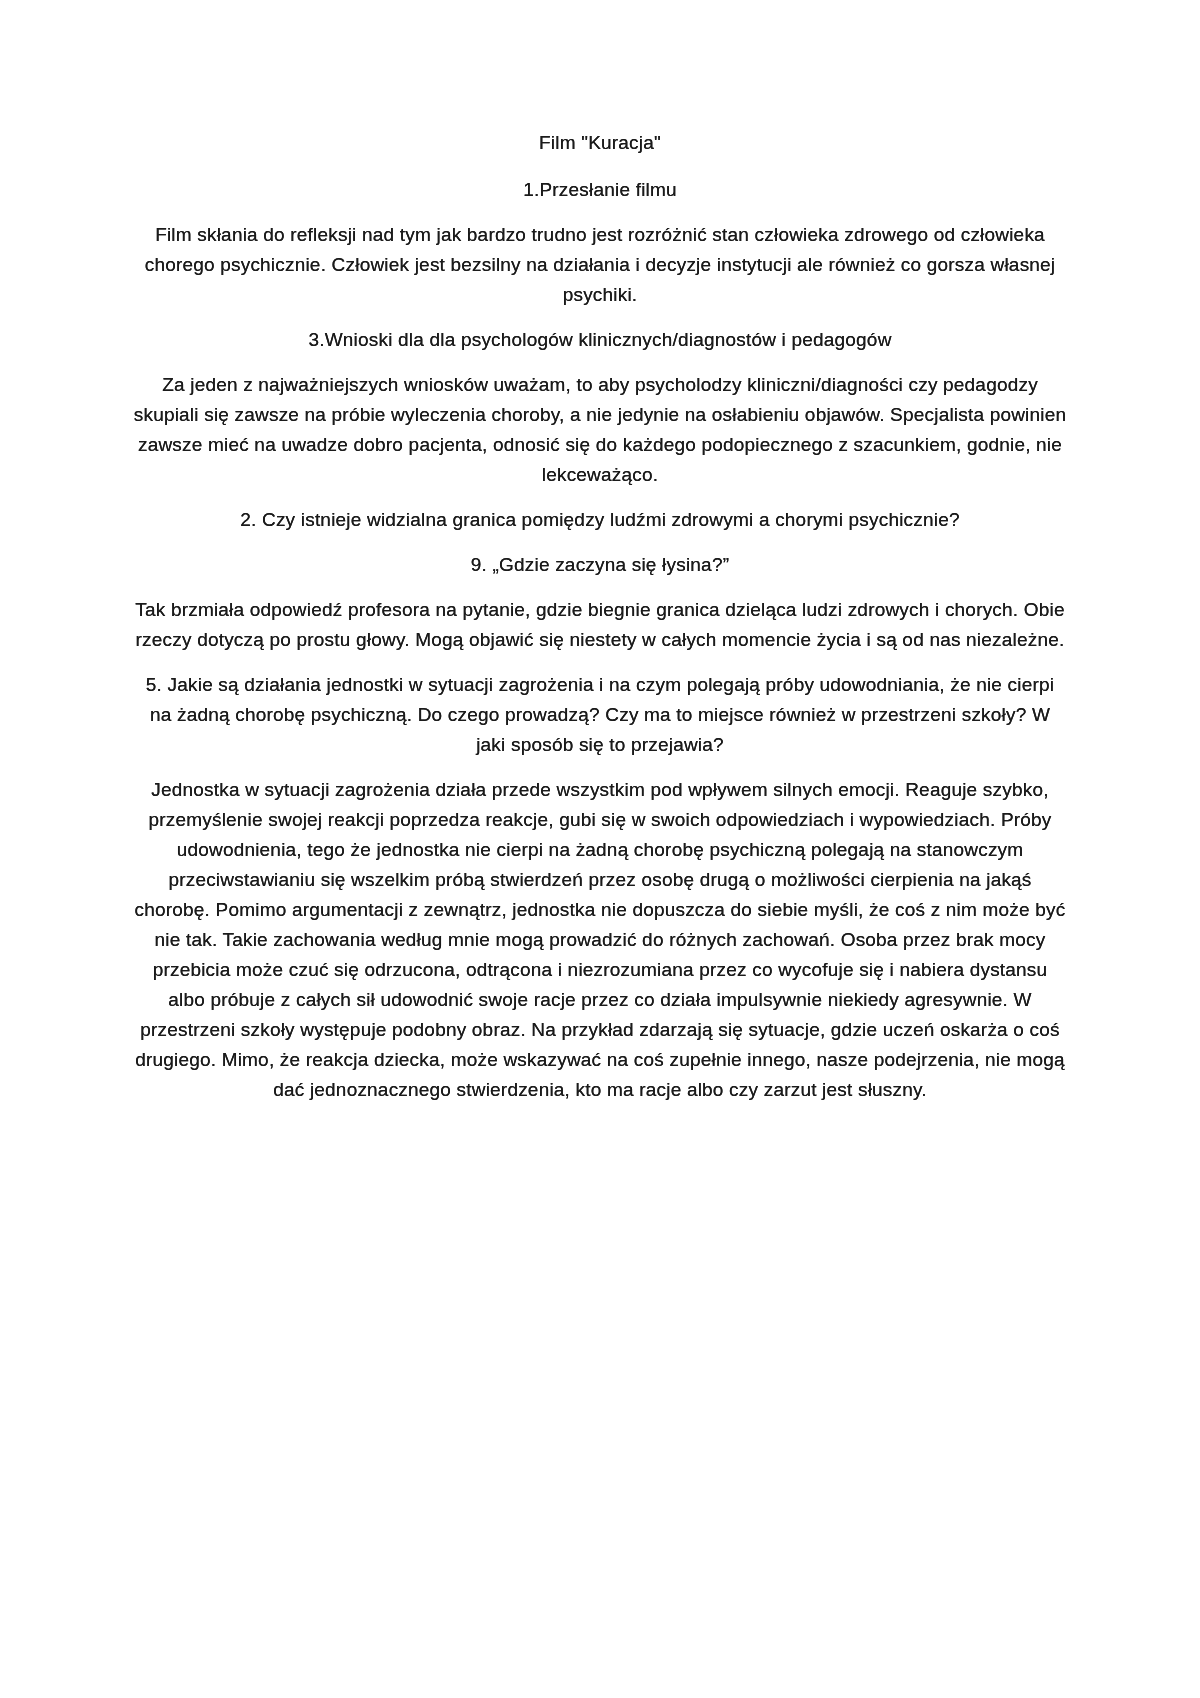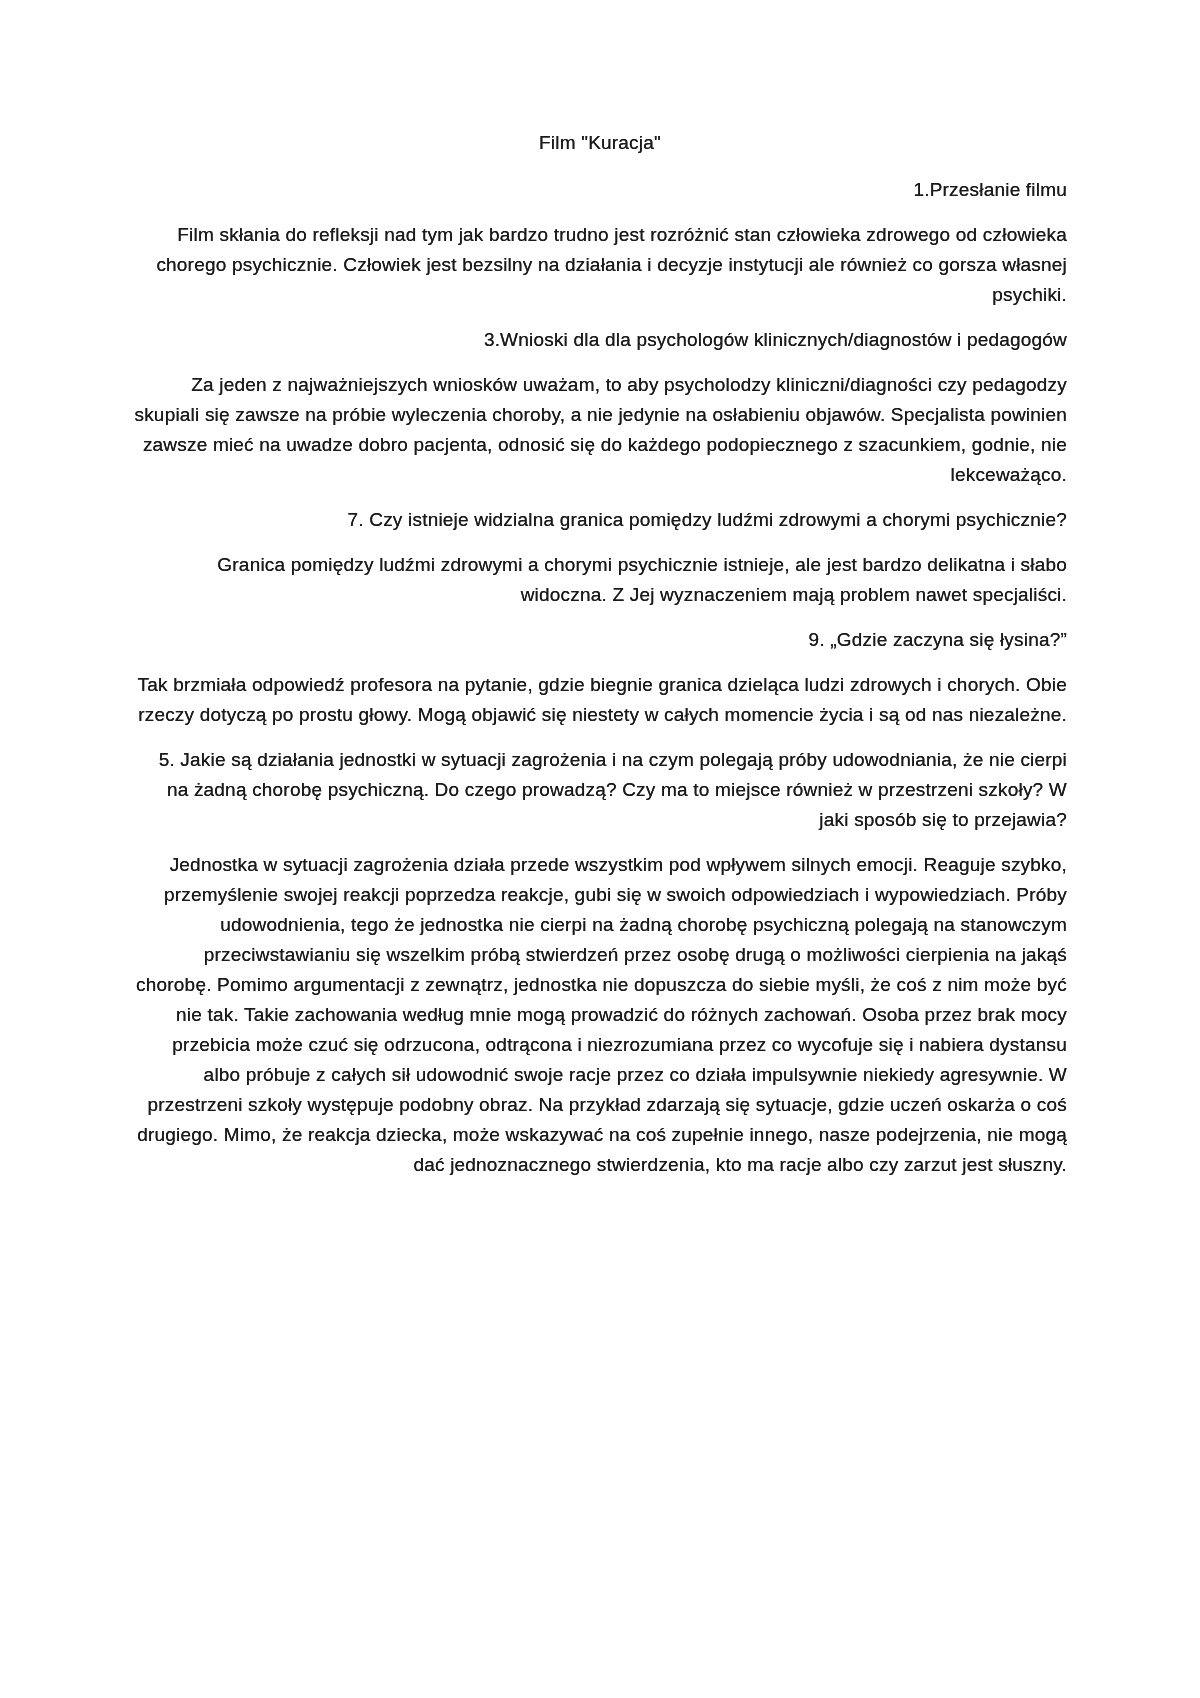--- a/index.html
+++ b/index.html
@@ -27,38 +27,37 @@
     
     text-shadow: 0 0 0.45px #1b1b1b;
   }
   .doc-title {
     text-align: center;
     margin: 0 0 17px 0;
   }
   .heading,
   .para {
     margin: 0 0 15px 0;
-    text-align: right;
+    text-align: center;
   }
 </style>
 </head>
 <body>
 
 <div class="page">
 
   <div class="doc-title">Film "Kuracja"</div>
 
   <div class="heading">1.Przesłanie filmu</div>
   <div class="para">Film skłania do refleksji nad tym jak bardzo trudno jest rozróżnić stan człowieka zdrowego od człowieka chorego psychicznie. Człowiek jest bezsilny na działania i decyzje instytucji ale również co gorsza własnej psychiki.</div>
 
   <div class="heading">3.Wnioski dla dla psychologów klinicznych/diagnostów i pedagogów</div>
   <div class="para">Za jeden z najważniejszych wniosków uważam, to aby psycholodzy kliniczni/diagności czy pedagodzy skupiali się zawsze na próbie wyleczenia choroby, a nie jedynie na osłabieniu objawów. Specjalista powinien zawsze mieć na uwadze dobro pacjenta, odnosić się do każdego podopiecznego z szacunkiem, godnie, nie lekceważąco.</div>
 
-  <div class="heading">7. Czy istnieje widzialna granica pomiędzy ludźmi zdrowymi a chorymi psychicznie?</div>
-  <div class="para">Granica pomiędzy ludźmi zdrowymi a chorymi psychicznie istnieje, ale jest bardzo delikatna i słabo widoczna. Z Jej wyznaczeniem mają problem nawet specjaliści.</div>
+  <div class="heading">2. Czy istnieje widzialna granica pomiędzy ludźmi zdrowymi a chorymi psychicznie?</div>
 
   <div class="heading">9. „Gdzie zaczyna się łysina?”</div>
   <div class="para">Tak brzmiała odpowiedź profesora na pytanie, gdzie biegnie granica dzieląca ludzi zdrowych i chorych. Obie rzeczy dotyczą po prostu głowy. Mogą objawić się niestety w całych momencie życia i są od nas niezależne.</div>
 
   <div class="heading">5. Jakie są działania jednostki w sytuacji zagrożenia i na czym polegają próby udowodniania, że nie cierpi na żadną chorobę psychiczną. Do czego prowadzą? Czy ma to miejsce również w przestrzeni szkoły? W jaki sposób się to przejawia?</div>
   <div class="para">Jednostka w sytuacji zagrożenia działa przede wszystkim pod wpływem silnych emocji. Reaguje szybko, przemyślenie swojej reakcji poprzedza reakcje, gubi się w swoich odpowiedziach i wypowiedziach. Próby udowodnienia, tego że jednostka nie cierpi na żadną chorobę psychiczną polegają na stanowczym przeciwstawianiu się wszelkim próbą stwierdzeń przez osobę drugą o możliwości cierpienia na jakąś chorobę. Pomimo argumentacji z zewnątrz, jednostka nie dopuszcza do siebie myśli, że coś z nim może być nie tak. Takie zachowania według mnie mogą prowadzić do różnych zachowań. Osoba przez brak mocy przebicia może czuć się odrzucona, odtrącona i niezrozumiana przez co wycofuje się i nabiera dystansu albo próbuje z całych sił udowodnić swoje racje przez co działa impulsywnie niekiedy agresywnie. W przestrzeni szkoły występuje podobny obraz. Na przykład zdarzają się sytuacje, gdzie uczeń oskarża o coś drugiego. Mimo, że reakcja dziecka, może wskazywać na coś zupełnie innego, nasze podejrzenia, nie mogą dać jednoznacznego stwierdzenia, kto ma racje albo czy zarzut jest słuszny.</div>
 
 </div>
 
 </body></html>

